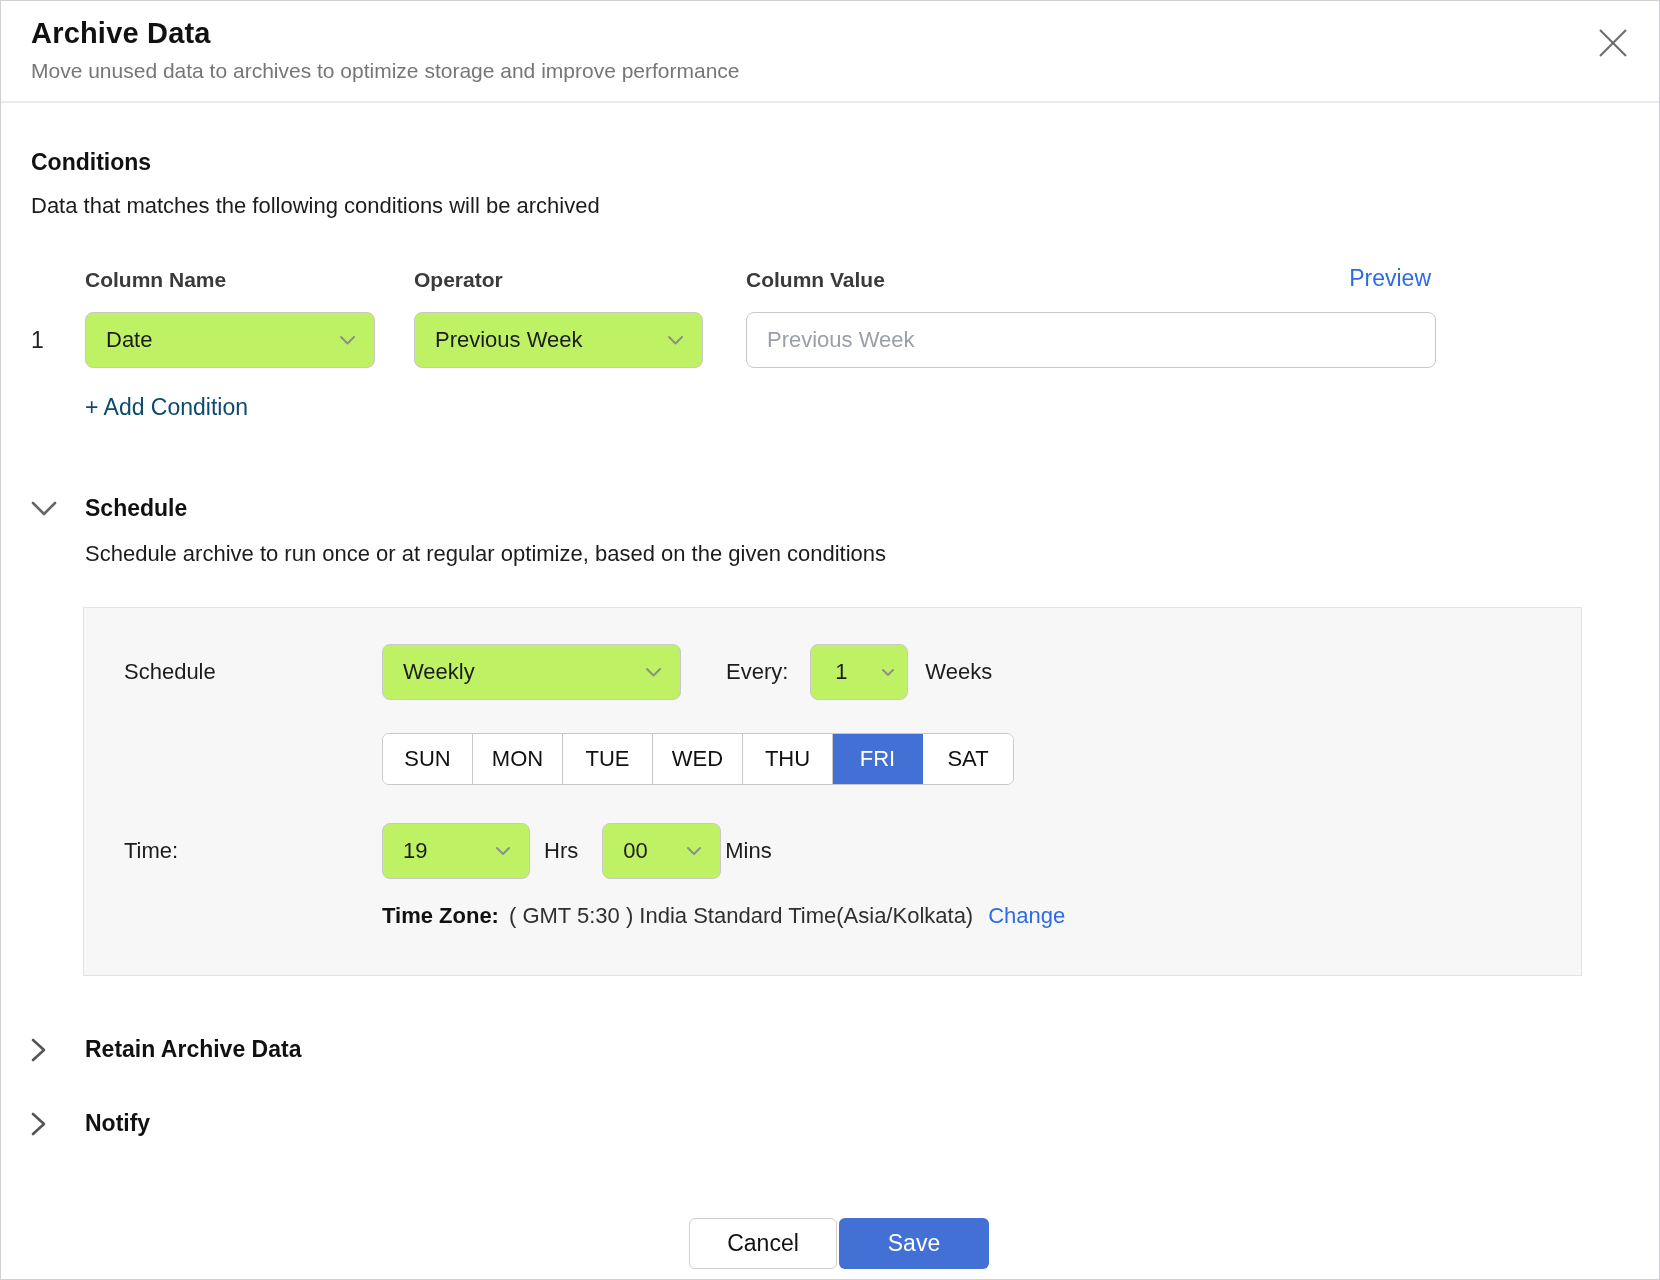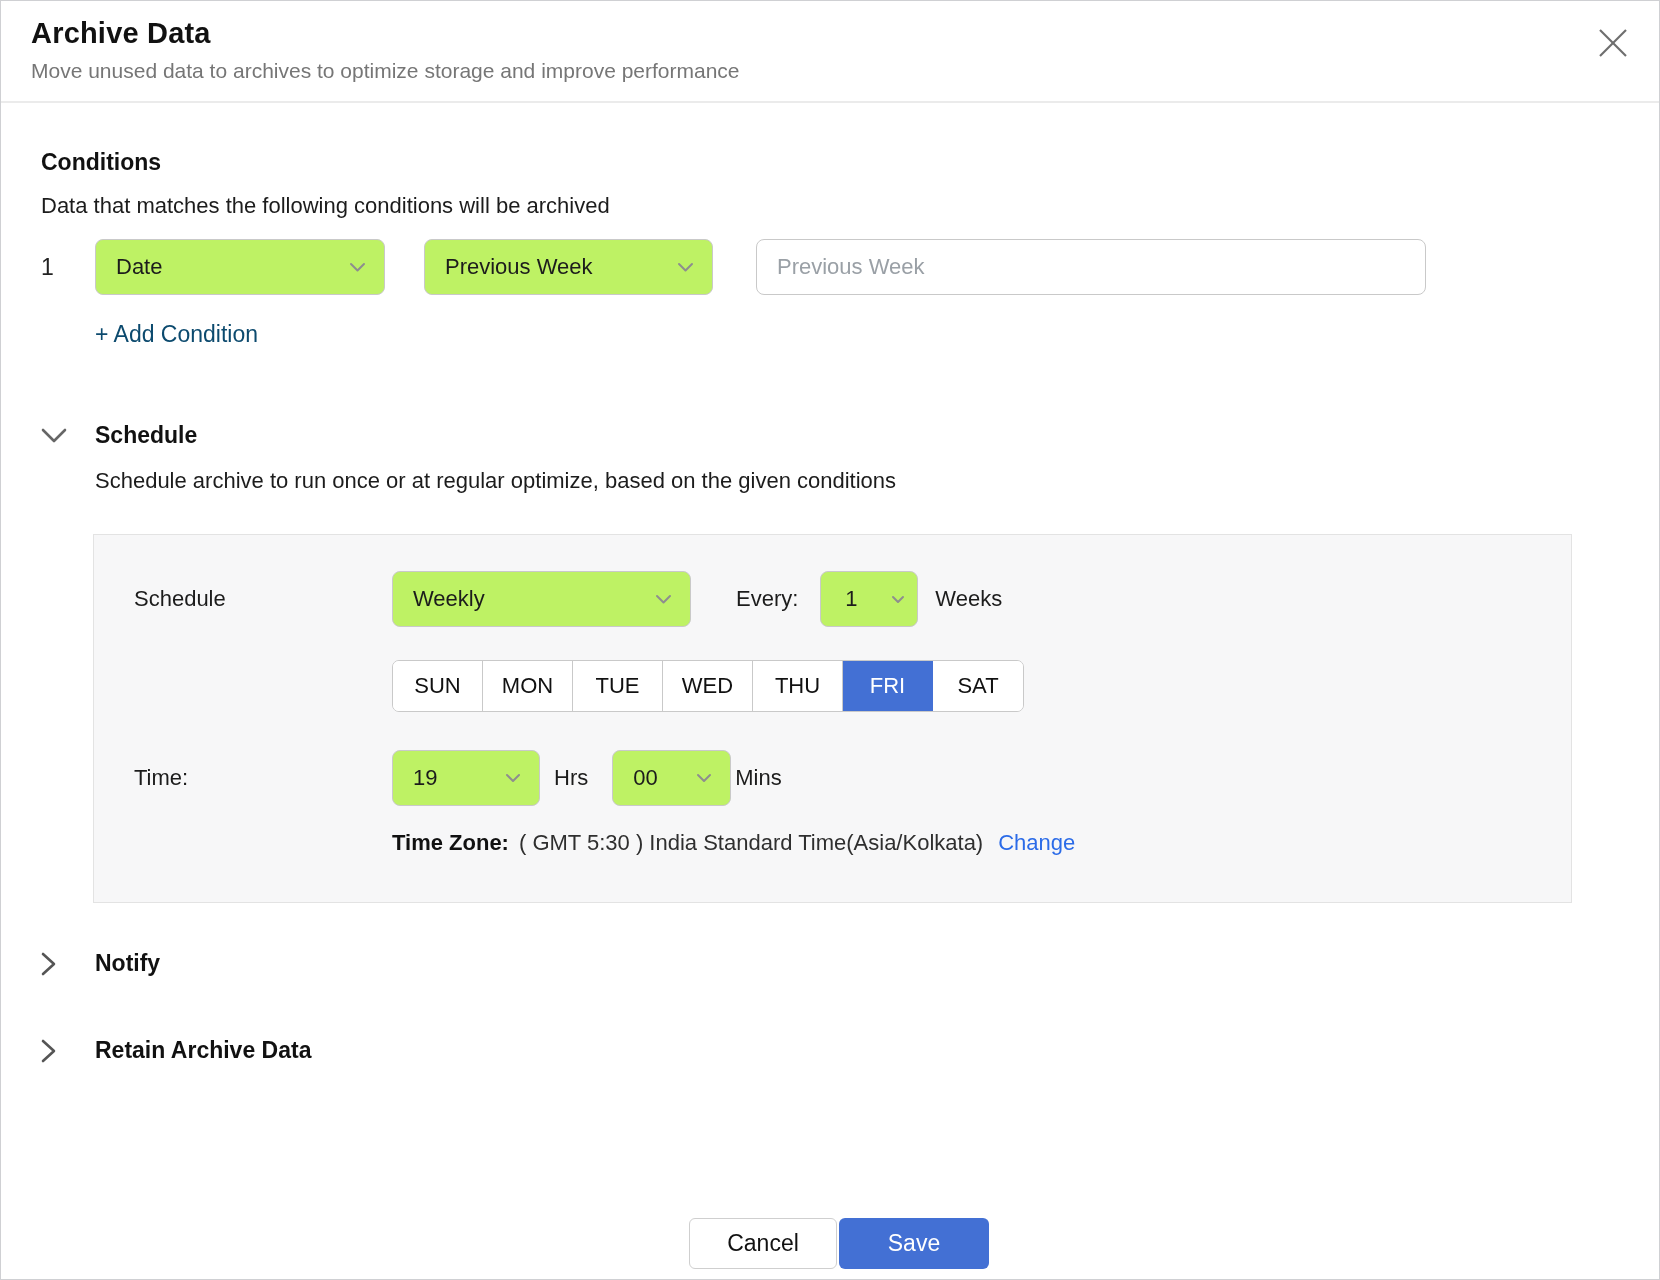--- a/index.html
+++ b/index.html
@@ -28,21 +28,21 @@
   .dlg-title { font-size: 29px; font-weight: bold; color: #111; letter-spacing: .2px; }
   .dlg-subtitle { font-size: 21px; color: #767676; margin-top: 9px; }
   .close-btn {
     position: absolute; top: 22px; right: 26px;
     width: 40px; height: 40px;
     display: flex; align-items: center; justify-content: center;
     cursor: pointer;
   }
 
   
-  .dlg-body { flex: 1 1 auto; padding: 0 40px; position: relative; display:flex; flex-direction:column; }
+  .dlg-body { flex: 1 1 auto; padding: 0 30px; position: relative; display:flex; flex-direction:column; }
 
   .sec-heading { font-size: 23px; font-weight: bold; color: #111; }
   .sec-desc { font-size: 22px; color: #1c1c1c; margin-top: 17px; }
 
   .conditions-block { margin-top: 46px; }
 
   
   .cond-header {
     display: flex; align-items: flex-end;
     margin-top: 46px;
@@ -184,20 +184,29 @@
       </span>
     </div>
   </div>
 
   <div class="dlg-body">
 
     <div class="conditions-block">
       <div class="sec-heading">Conditions</div>
       <div class="sec-desc">Data that matches the following conditions will be archived</div>
 
+      <div class="cond-header">
+        <div class="spacer-num"></div>
+        <div class="h-colname">Column Name</div>
+        <div class="h-gap1"></div>
+        <div class="h-operator">Operator</div>
+        <div class="h-gap2"></div>
+        <div class="h-colvalue">Column Value</div>
+        <div class="preview-link">Preview</div>
+      </div>
 
       <div class="cond-row">
         <div class="row-num">1</div>
         <div class="select-box sel-colname">
           <span>Date</span>
           <span style="display:flex;">
             <svg width="17" height="11" viewBox="0 0 17 11">
                 <polyline points="2,2 8.5,8.5 15,2" fill="none" stroke="#8e8e8e" stroke-width="2" stroke-linecap="round" stroke-linejoin="round"></polyline>
               </svg>
           </span>
@@ -287,37 +296,37 @@
       </div>
 
       <div class="tz-row">
         <span class="tz-label">Time Zone:</span>
         <span class="tz-value">( GMT 5:30 ) India Standard Time(Asia/Kolkata)</span>
         <span class="tz-change">Change</span>
       </div>
 
     </div>
 
+    <div class="section-header retain-header">
+      <span class="chev">
+        <svg width="15" height="24" viewBox="0 0 15 24">
+            <polyline points="2,2 13,12 2,22" fill="none" stroke="#555" stroke-width="2.6" stroke-linecap="round" stroke-linejoin="round"></polyline>
+          </svg>
+      </span>
+      <span class="sec-title">Retain Archive Data</span>
+    </div>
+
     <div class="section-header notify-header">
       <span class="chev">
         <svg width="15" height="24" viewBox="0 0 15 24">
             <polyline points="2,2 13,12 2,22" fill="none" stroke="#555" stroke-width="2.6" stroke-linecap="round" stroke-linejoin="round"></polyline>
           </svg>
       </span>
       <span class="sec-title">Notify</span>
     </div>
 
-    <div class="section-header retain-header">
-      <span class="chev">
-        <svg width="15" height="24" viewBox="0 0 15 24">
-            <polyline points="2,2 13,12 2,22" fill="none" stroke="#555" stroke-width="2.6" stroke-linecap="round" stroke-linejoin="round"></polyline>
-          </svg>
-      </span>
-      <span class="sec-title">Retain Archive Data</span>
-    </div>
-
     <div class="dlg-footer">
       <div class="btn btn-cancel">Cancel</div>
       <div class="btn btn-save">Save</div>
     </div>
 
   </div>
 </div>
 
 </body></html>

